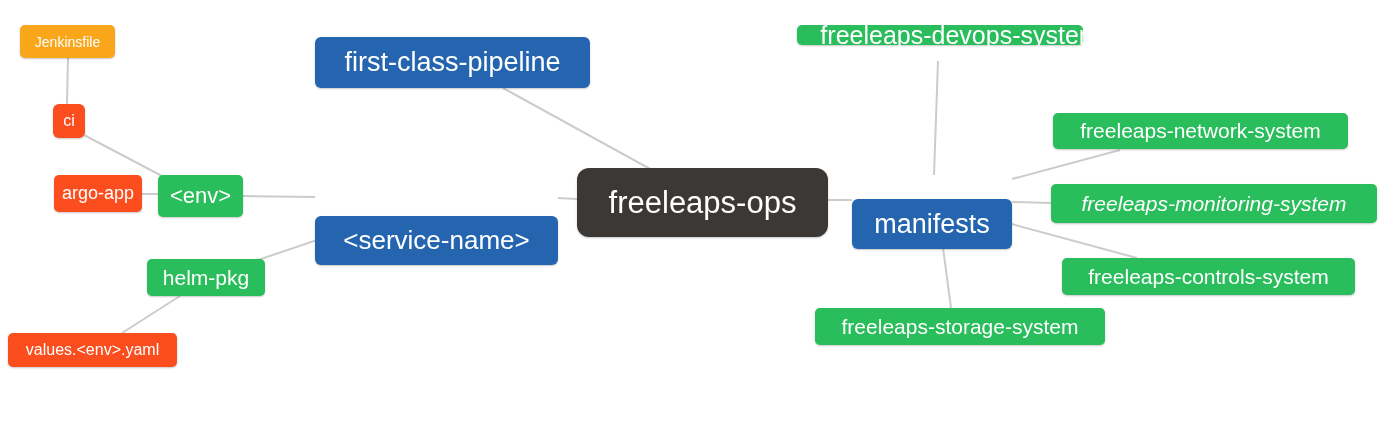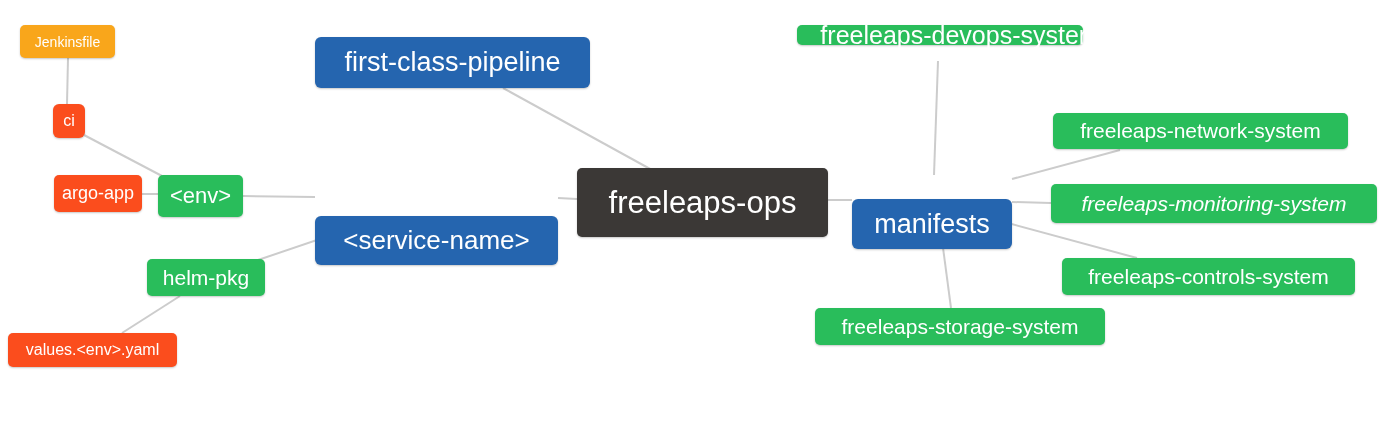--- a/index.html
+++ b/index.html
@@ -28,21 +28,21 @@
     display: flex; align-items: center; justify-content: center;
     color: var(--text); white-space: nowrap;
     border-radius: 5px;
     box-shadow: 0 1px 2px rgba(0,0,0,.22);
     cursor: pointer;
   }
   .node.blue   { background: var(--blue);   border-radius: 6px; }
   .node.green  { background: var(--green); }
   .node.red    { background: var(--red); }
   .node.orange { background: var(--orange); }
-  .node.dark   { background: var(--dark);   border-radius: 5px; }
+  .node.dark   { background: var(--dark);   border-radius: 12px; }
 </style>
 </head>
 <body>
 
 <div class="canvas">
 
   <svg class="edges" width="1390" height="421">
     <line x1="68" y1="58" x2="67" y2="104"></line>
     <line x1="84" y1="135" x2="162" y2="176"></line>
     <line x1="120" y1="194" x2="158" y2="194"></line>

